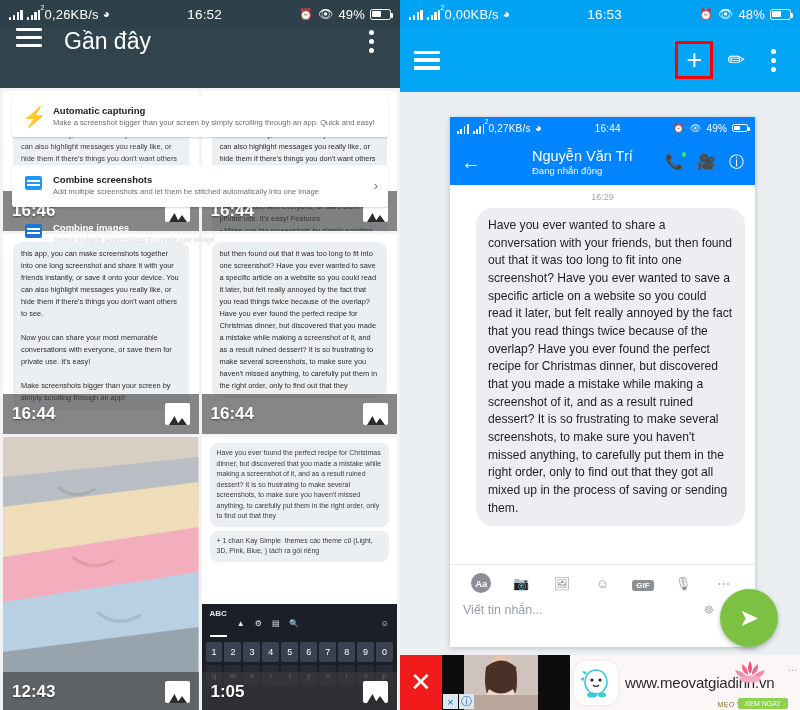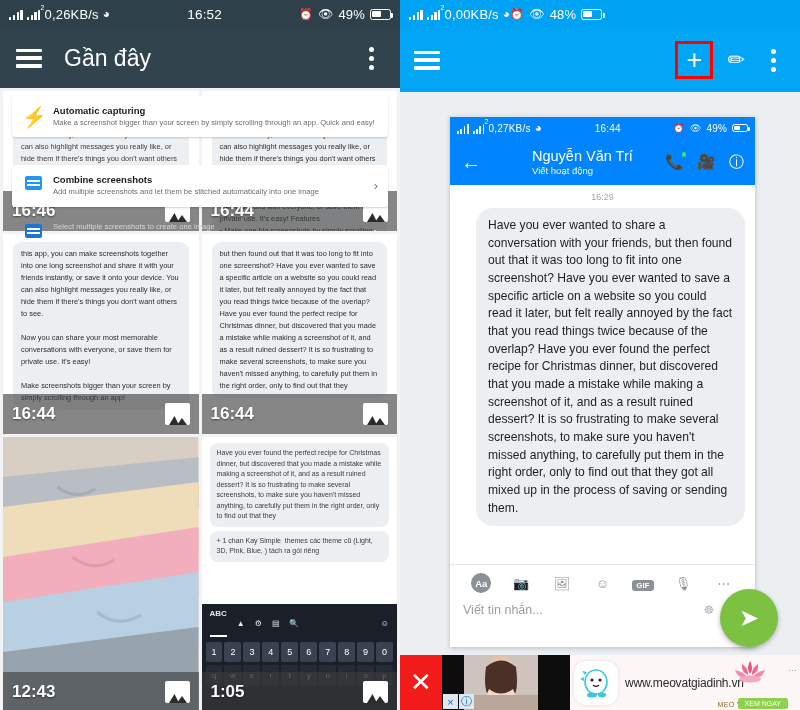--- a/index.html
+++ b/index.html
@@ -36,21 +36,21 @@
     background:#fff; border-radius:0 1px 1px 0;
   }
   .battery span { position:absolute; left:1.2px; top:1.2px; bottom:1.2px; width:45%; background:#fff; border-radius:1px; display:block; }
   .alarm { font-size: 11px; }
   .eye { font-size: 12px; }
 
   
   .panel-left { width: 400px; height: 710px; position: relative; background: #fff; overflow: hidden; }
   .left-status { background: #2e4049; }
   .appbar-dark {
-    height: 60px; background: #31444e; display: flex; align-items: center;
+    height: 60px; background: #31444e; display: flex; align-items: flex-start;
     padding: 0 16px; flex-shrink: 0;
   }
   .hamburger { width: 26px; height: 19px; display: flex; flex-direction: column; justify-content: space-between; cursor: pointer; }
   .hamburger b { display: block; height: 3.2px; background: #fff; border-radius: 1px; }
   .appbar-title { color: #fff; font-size: 23px; margin-left: 22px; flex: 1; font-weight: 400; }
   .kebab { width: 5px; display: flex; flex-direction: column; gap: 4px; padding: 2px 10px; box-sizing: content-box; cursor: pointer; }
   .kebab i { width: 5px; height: 5px; border-radius: 50%; background: #fff; display: block; }
 
   .recent-body { position: relative; height: 622px; background: #f3f3f3; overflow: hidden; }
 
@@ -150,21 +150,21 @@
   .fab span { color: #fff; font-size: 24px; line-height: 1; }
 
   
   .ad { position: absolute; left: 0; bottom: 0; width: 400px; height: 55px; display: flex; background: #000; overflow: hidden; }
   .ad-close { width: 42px; background: #f21b1b; display: flex; align-items: center; justify-content: center; color: #fff; font-size: 26px; cursor: pointer; }
   .ad-media { width: 128px; position: relative; background: #121212; overflow: hidden; }
   .ad-choice { position: absolute; left: 1px; bottom: 1px; display: flex; gap: 1px; z-index: 2; }
   .ad-choice b { width: 15px; height: 15px; background: #dfe7ee; color: #0b6ec7; font-size: 11px; display: flex; align-items: center; justify-content: center; font-weight: normal; }
   .ad-brand { flex: 1; background: #fdf6f7; display: flex; align-items: center; padding-left: 4px; position: relative; }
   .mascot { width: 44px; height: 44px; border-radius: 12px; background: #fff; display: flex; align-items: center; justify-content: center; box-shadow: 0 0 3px rgba(0,0,0,.12); flex-shrink: 0; }
-  .ad-url { font-size: 12px; color: #2b2b2b; margin-left: 7px; letter-spacing: -.2px; }
+  .ad-url { font-size: 15px; color: #2b2b2b; margin-left: 7px; letter-spacing: -.2px; }
   .ad-lotus { position: absolute; right: 30px; top: 3px; }
   .ad-sub { position: absolute; right: 12px; bottom: 2px; font-size: 7px; color: #8c6b2c; letter-spacing: .4px; }
   .ad-pill { position: absolute; right: 12px; bottom: 1px; background: #8fd14f; color: #fff; font-size: 7px; padding: 2px 7px; border-radius: 2px; }
   .ad-dots { position: absolute; right: 3px; top: 10px; color: #9a9a9a; font-size: 9px; }
 </style>
 </head>
 <body>
 
 <div class="screen">
 
@@ -376,20 +376,21 @@
         <div class="card-txt">
           <div class="card-title">Combine screenshots</div>
           <div class="card-sub">Add multiple screenshots and let them be stitched automatically into one image</div>
         </div>
         <div class="chev">›</div>
       </div>
 
       <div class="card" style="margin-top:11px; background:transparent; box-shadow:none; padding-top:4px;">
         <div class="card-ico"><span class="stackico" style="background:#1976d2"></span></div>
         <div class="card-txt">
+          <div class="card-title" style="color:#fff">Combine images</div>
           <div class="card-sub" style="color:#d6d6d6">Select multiple screenshots to create one image</div>
         </div>
         <div class="chev" style="color:#efefef">›</div>
       </div>
 
     </div>
   </div>
 
   <div class="panel-right">
 
@@ -403,20 +404,21 @@
           </span>
         <span class="sig sig2">
             <i></i>
             <i></i>
             <i></i>
             <i></i>
           </span>
         <span>0,00KB/s</span>
         <span class="wifi">◕</span>
       </div>
+      <div class="sb-center">16:53</div>
       <div class="sb-right">
         <span class="alarm">⏰</span>
         <span class="eye">👁</span>
         <span>48%</span>
         <span class="battery">
             <span></span>
           </span>
       </div>
     </div>
 
@@ -467,21 +469,21 @@
             <span class="battery">
                 <span></span>
               </span>
           </div>
         </div>
 
         <div class="msgr-bar">
           <span class="back-arrow">←</span>
           <div class="msgr-names">
             <div class="msgr-name">Nguyễn Văn Trí</div>
-            <div class="msgr-sub">Viết hoạt động</div>
+            <div class="msgr-sub">Đang nhắn động</div>
           </div>
           <span class="msgr-ico">📞<span class="dot-online"></span></span>
           <span class="msgr-ico">🎥</span>
           <span class="msgr-ico">ⓘ</span>
         </div>
 
         <div class="chat-scroll">
           <div class="chat-time">16:29</div>
           <div class="bubble">Have you ever wanted to share a conversation with your friends, but then found out that it was too long to fit into one screenshot? Have you ever wanted to save a specific article on a website so you could read it later, but felt really annoyed by the fact that you read things twice because of the overlap? Have you ever found the perfect recipe for Christmas dinner, but discovered that you made a mistake while making a screenshot of it, and as a result ruined dessert? It is so frustrating to make several screenshots, to make sure you haven't missed anything, to carefully put them in the right order, only to find out that they got all mixed up in the process of saving or sending them.</div>
         </div>

